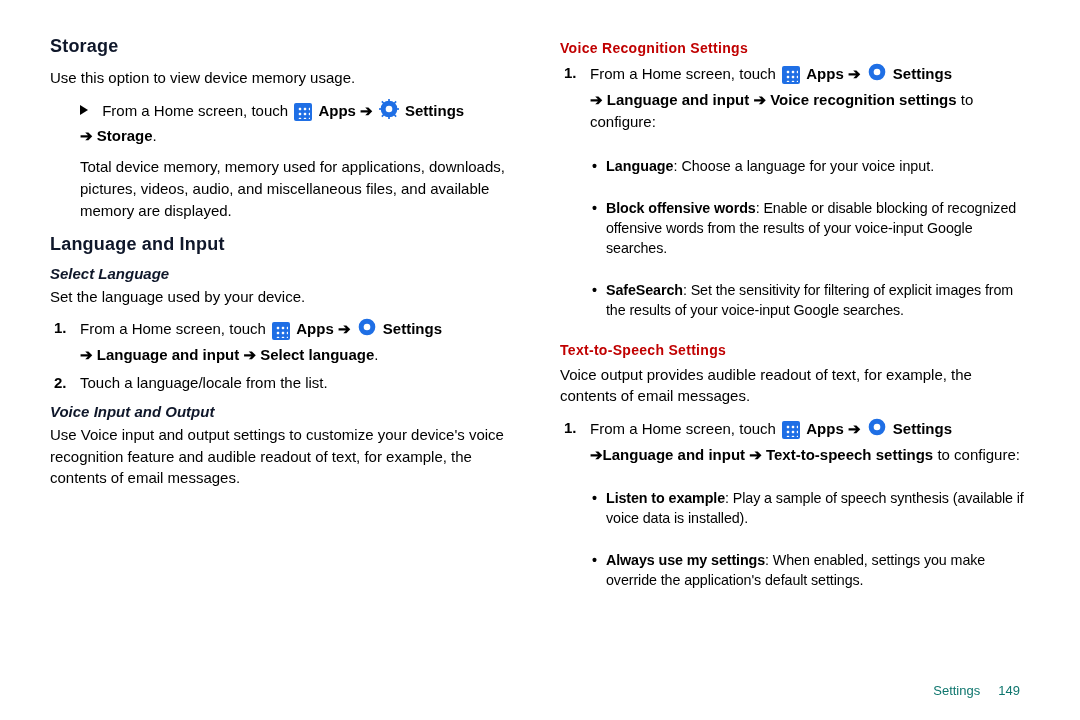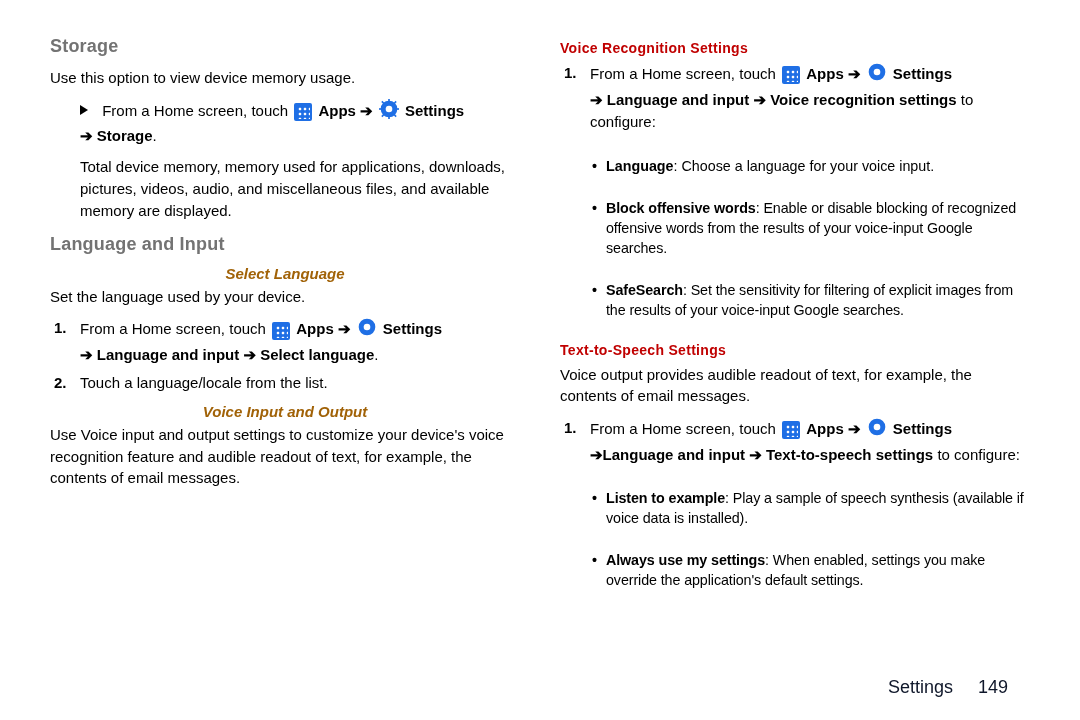--- a/index.html
+++ b/index.html
@@ -16,54 +16,53 @@
   .page {
     display: flex;
     padding: 36px 50px 20px 50px;
     gap: 40px;
   }
   .col {
     flex: 1;
     min-width: 0;
   }
   h2.blue {
-    color: #737373;
+    color: #0f172a;
     font-family: Arial, Helvetica, sans-serif;
     font-weight: 900;
     font-size: 18px;
     letter-spacing: 0.2px;
     margin: 0 0 10px 0;
   }
   h3.blueital {
-    color: #a16207;
+    color: #0f172a;
     font-style: italic;
     font-weight: 900;
     font-size: 15px;
     margin: 6px 0 4px 0;
-    text-align: center;
   }
   h4.redital {
     color: #c00000;
     font-weight: 800;
     font-size: 14px;
     margin: 4px 0 6px 0;
     letter-spacing: 0.3px;
   }
   p {
     margin: 0 0 10px 0;
     line-height: 1.45;
   }
   .indent1 { padding-left: 30px; }
   .bold { font-weight: 700; }
   .footer {
     position: absolute;
     bottom: 22px;
-    right: 72px;
-    font-size: 18px;
-    color: #0f172a;
+    right: 60px;
+    font-size: 13px;
+    color: #0f766e;
   }
   .icon {
     display: inline-block;
     vertical-align: middle;
     margin: 0 2px;
   }
   .apps-ico {
     width: 18px; height: 18px;
     background: #1f6fe5;
     position: relative;

